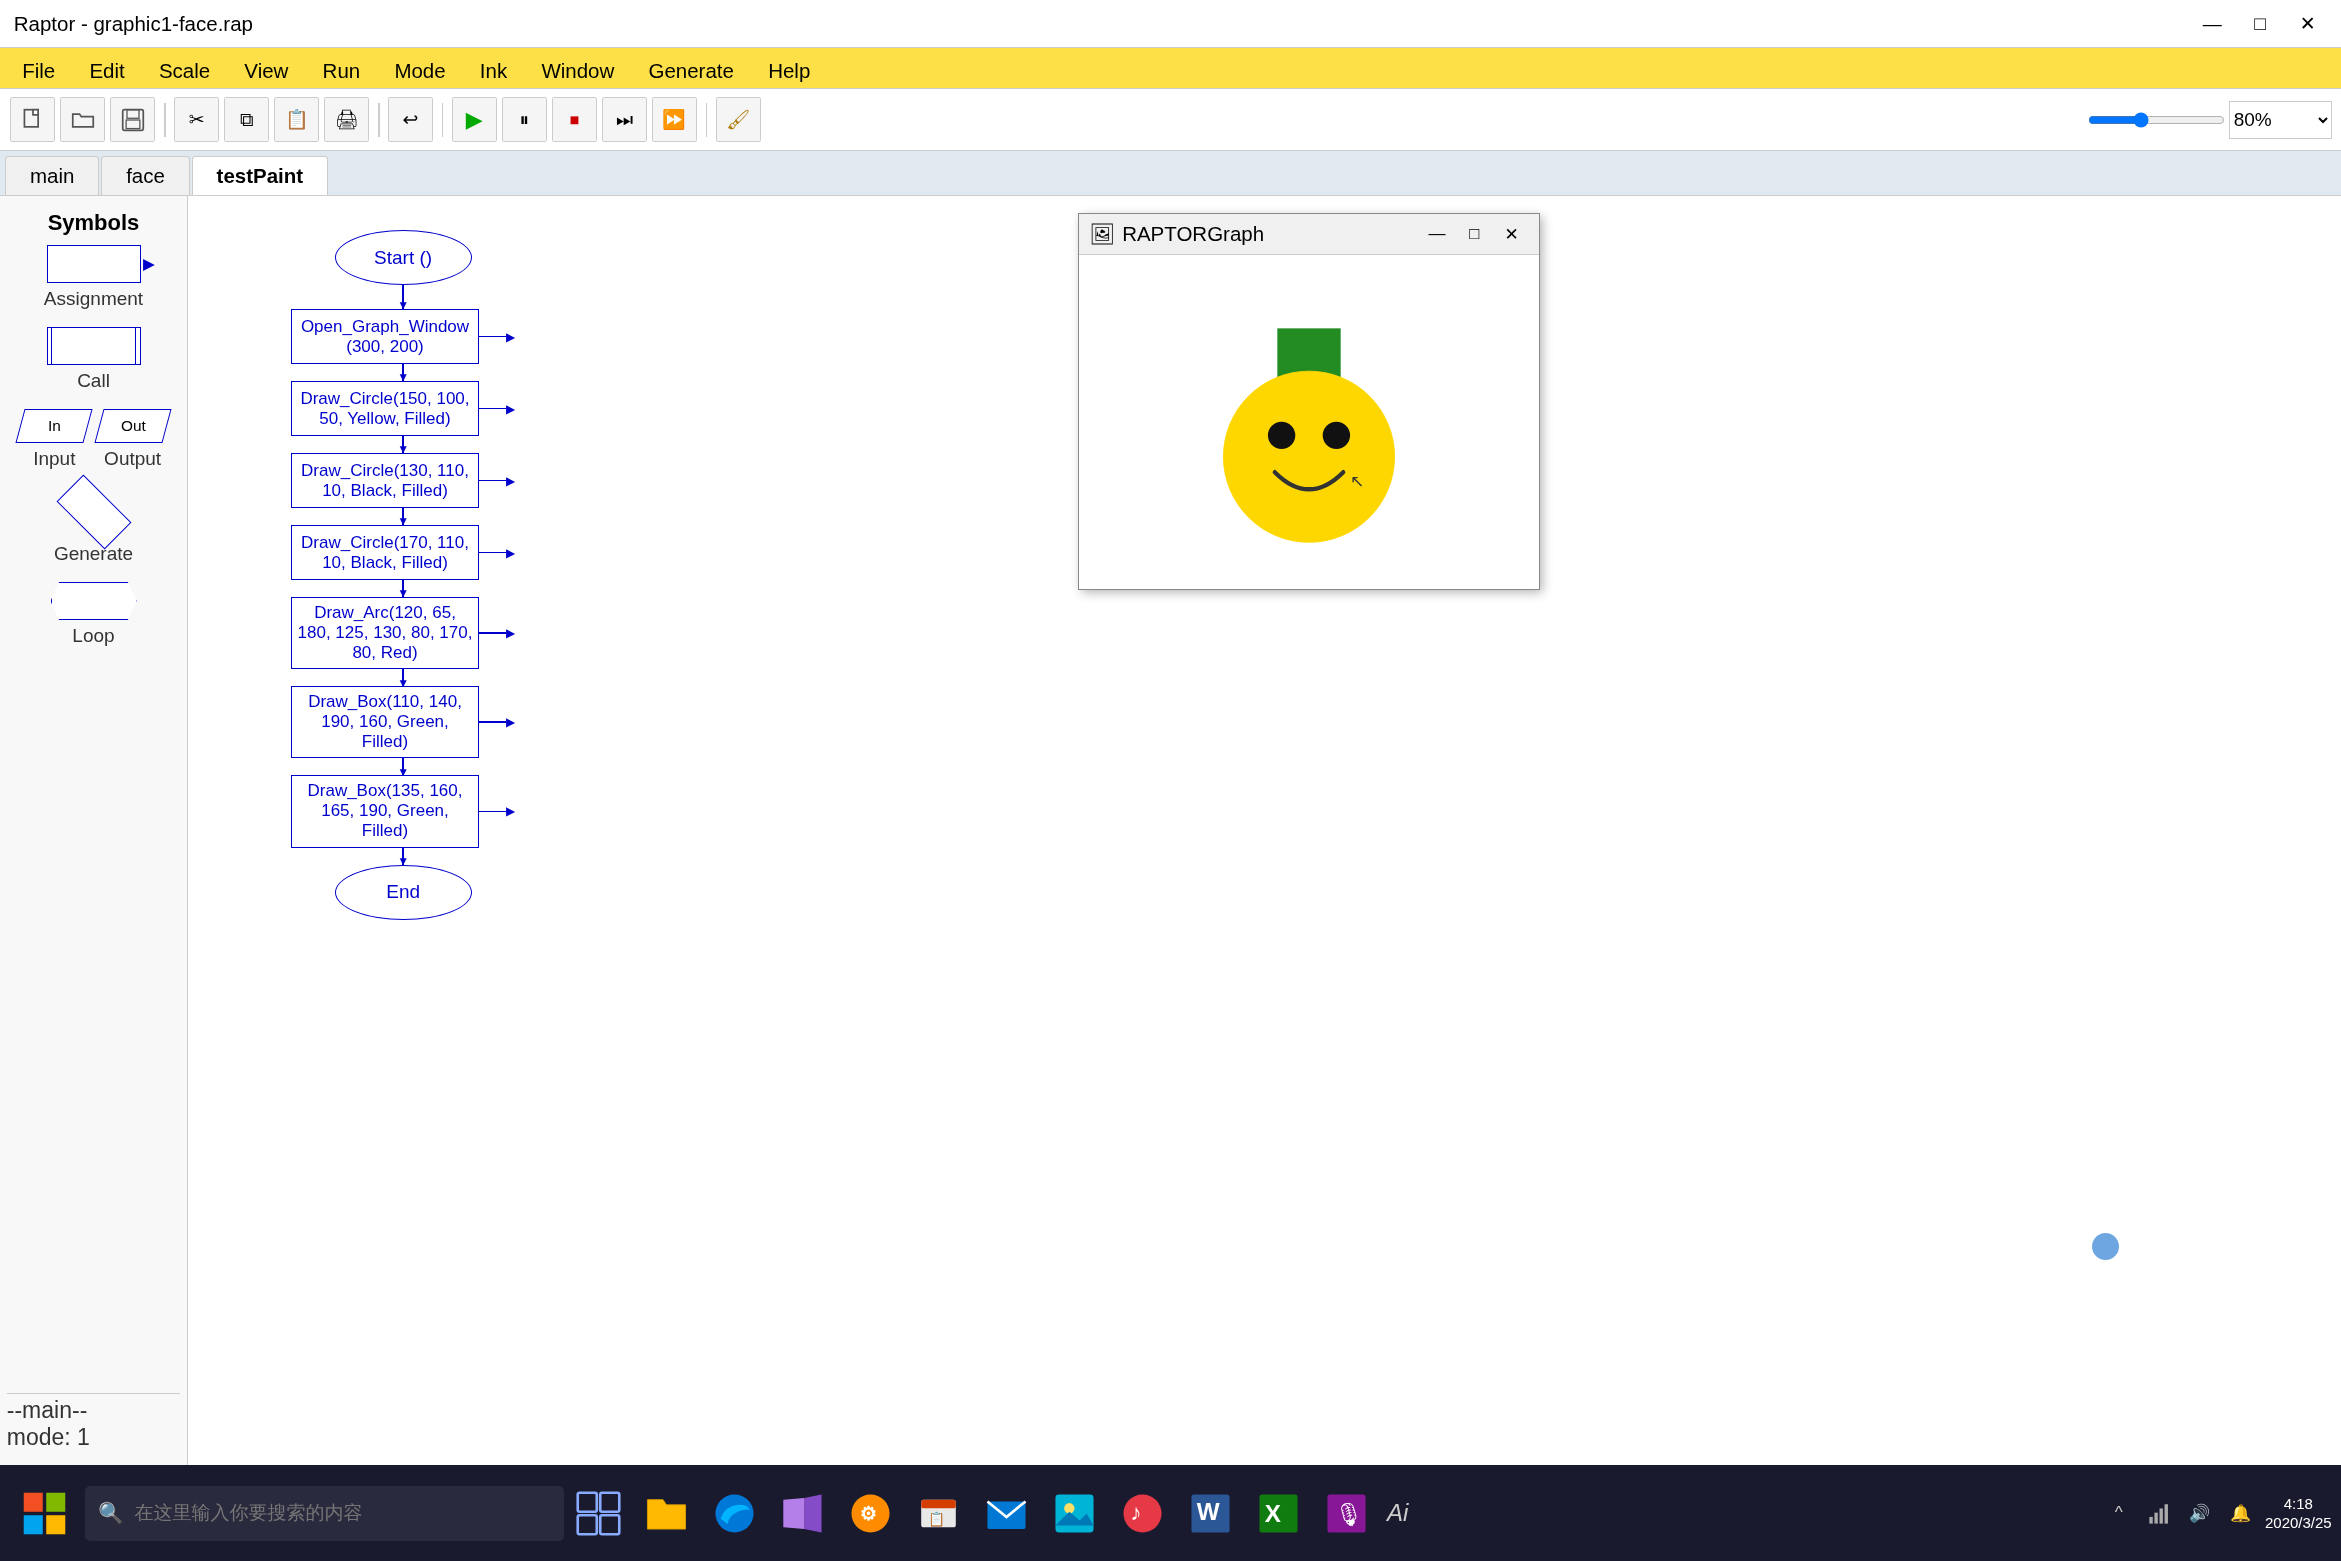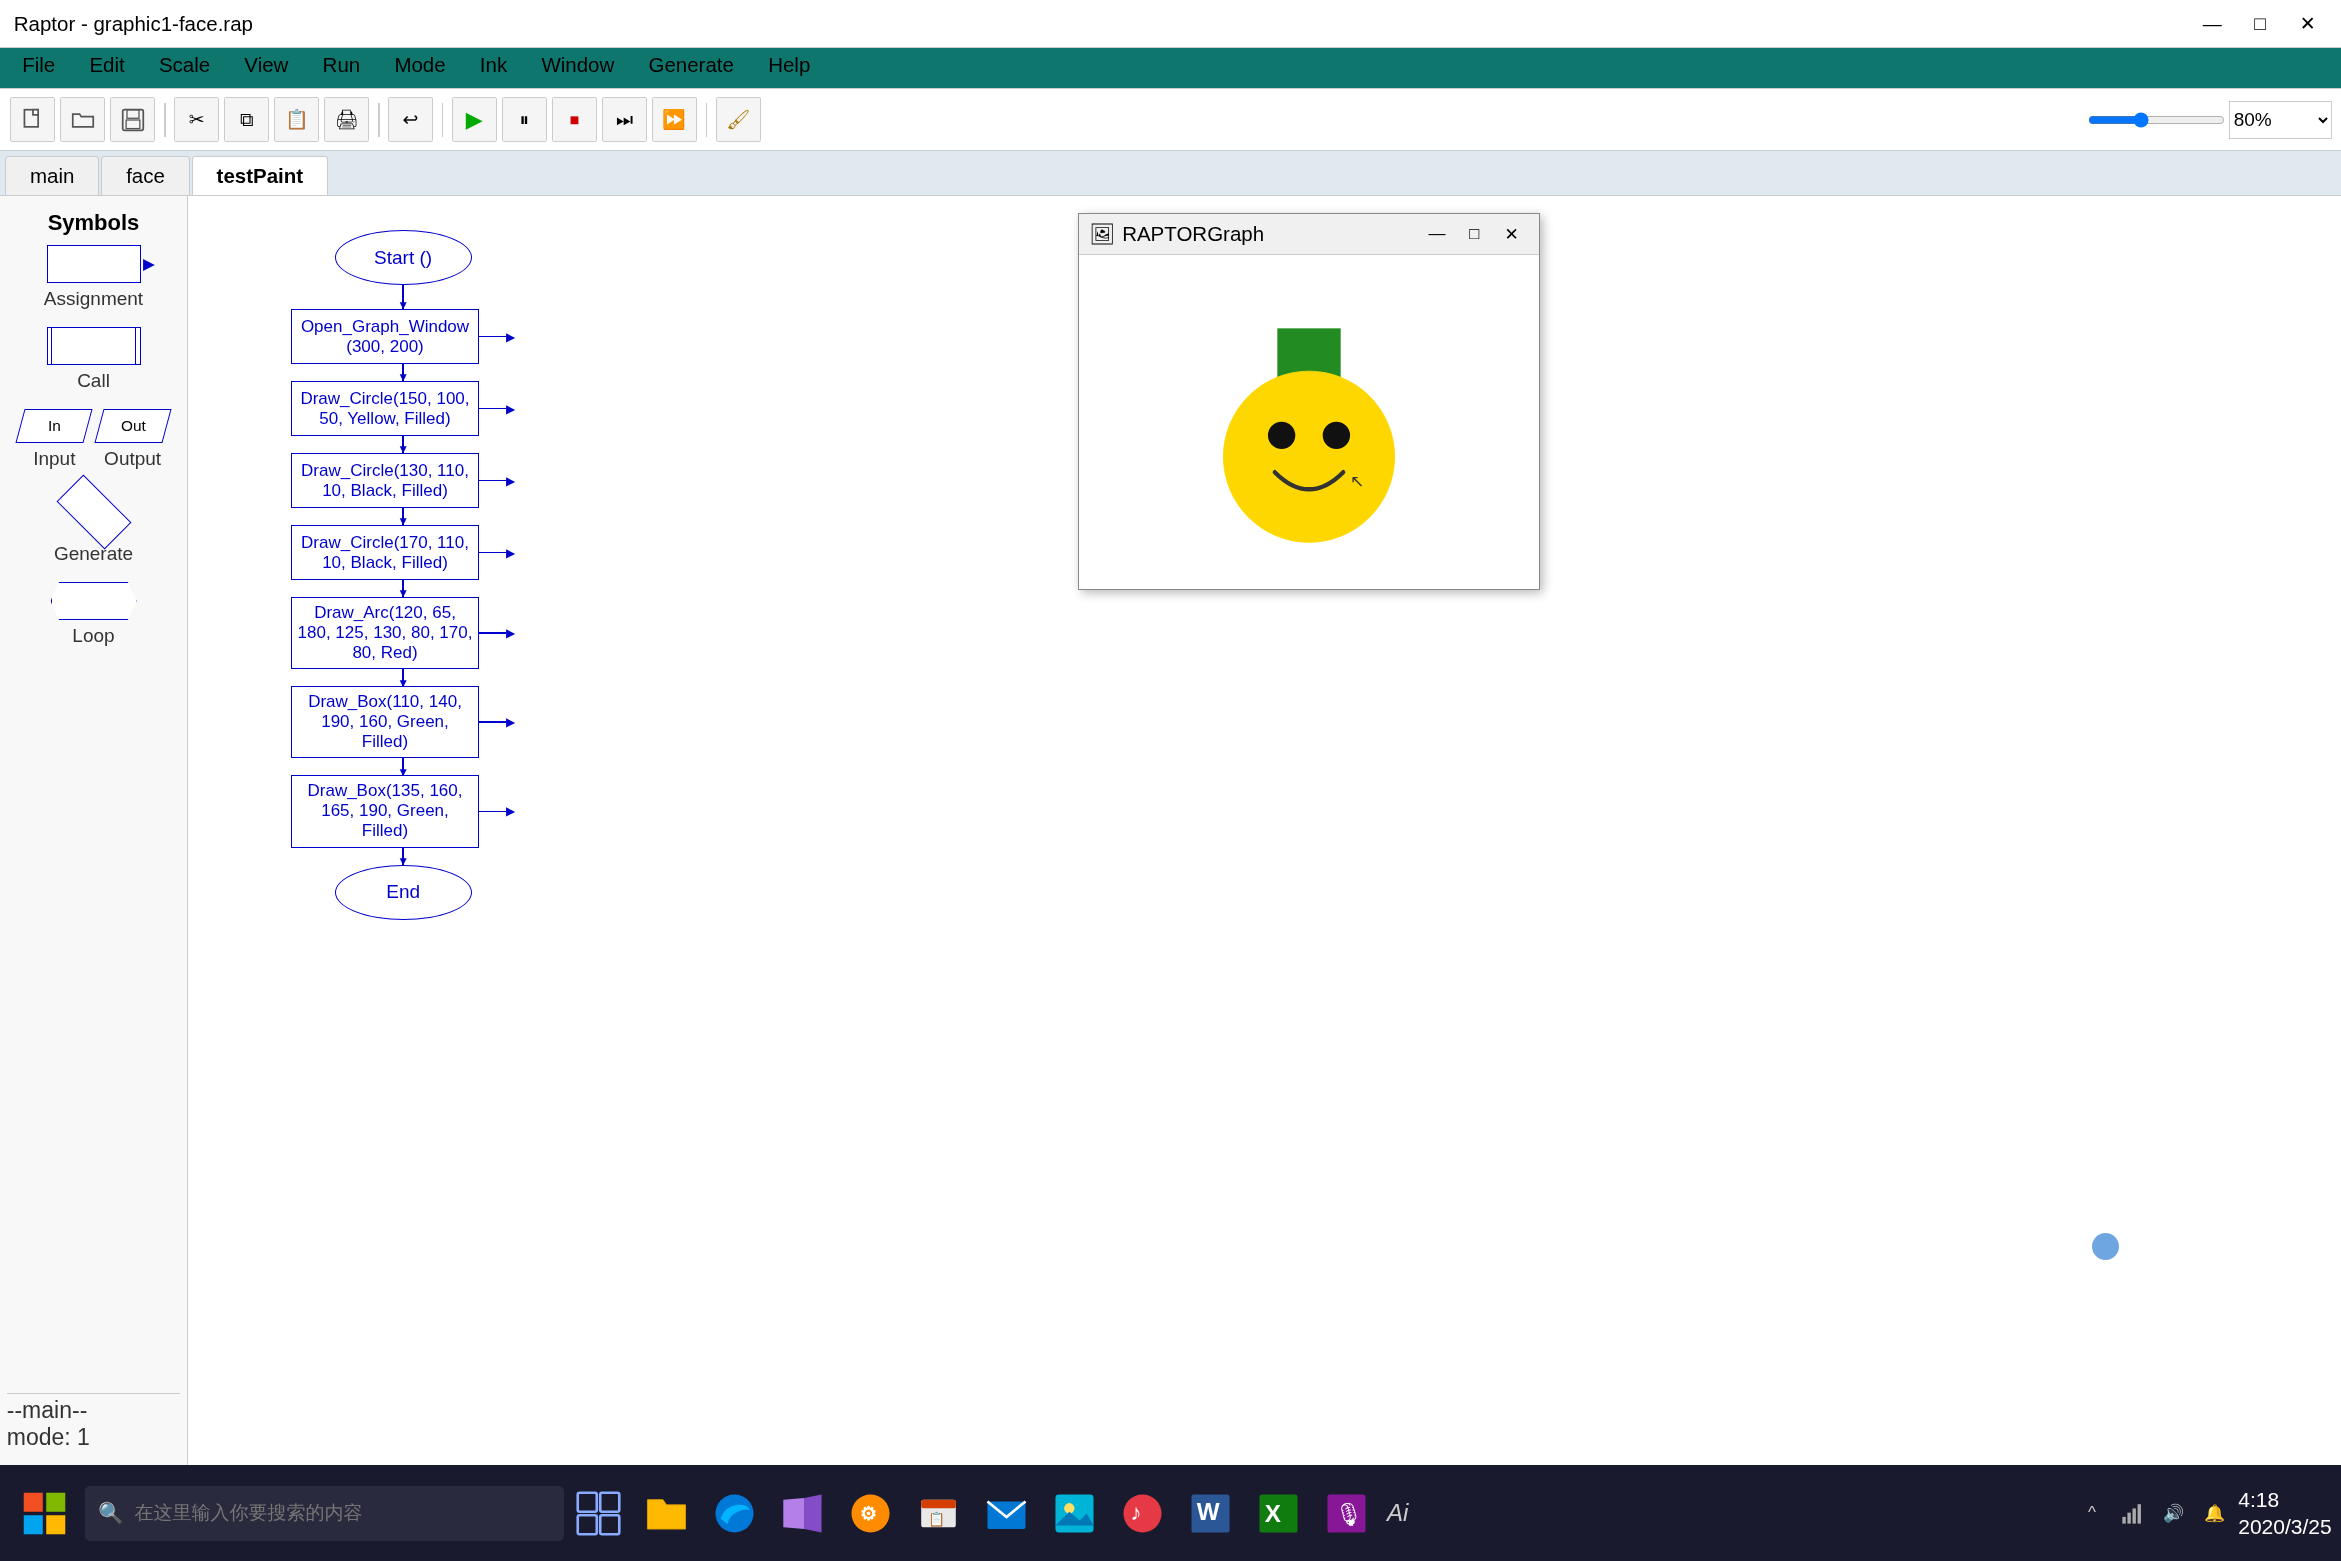--- a/index.html
+++ b/index.html
@@ -9,22 +9,22 @@
     #title-bar {
       width: 100%; height: 48px; background: #fff; border-bottom: 0.9px solid #ccc;
       display: flex; align-items: center; justify-content: space-between;
       padding: 0 13.7px;
     }
     #title-bar .win-controls { display: flex; gap: 6.8px; }
     #title-bar .win-btn { width: 41px; height: 31px; border: none; background: transparent; font-size: 19px; cursor: pointer; display: flex; align-items: center; justify-content: center; }
 
     
     #menu-bar {
-      width: 100%; height: 41px; background: #0f766e; border-bottom: 0.9px solid #ccc;
-      display: flex; align-items: flex-start; padding: 0 6.8px; gap: 3.4px;
+      width: 100%; height: 41px; background: #fde047; border-bottom: 0.9px solid #ccc;
+      display: flex; align-items: flex-end; padding: 0 6.8px; gap: 3.4px;
     }
     .menu-item { padding: 5.1px 15.4px; font-size: 20.5px; cursor: pointer; border-radius: 1.7px; }
 
     
     #toolbar {
       width: 100%; height: 62px; background: #fff; border-bottom: 0.9px solid #ccc;
       display: flex; align-items: center; padding: 0 10.3px; gap: 5.1px;
     }
     .tb-btn { width: 45px; height: 45px; border: 0.9px solid #ccc; background: #f5f5f5; cursor: pointer; display: flex; align-items: center; justify-content: center; font-size: 19px; border-radius: 1.7px; }
     .tb-separator { width: 1.7px; height: 34px; background: #ccc; margin: 0 3.4px; }
@@ -127,21 +127,21 @@
       padding: 0 10.3px;
       z-index: 999;
     }
     .taskbar-start { width: 68px; height: 62px; background: transparent; display: flex; align-items: center; justify-content: center; cursor: pointer; }
     .taskbar-start svg { width: 45px; height: 45px; }
     .taskbar-search { flex: 0 0 479px; height: 55px; background: #2a2a3e; border-radius: 5.1px; display: flex; align-items: center; padding: 0 13.7px; gap: 10.3px; margin-left: 6.8px; }
     .taskbar-search input { background: transparent; border: none; outline: none; color: #ccc; font-size: 19px; flex: 1; }
     .taskbar-app { width: 68px; height: 68px; display: flex; align-items: center; justify-content: center; cursor: pointer; border-radius: 3.4px; }
     .taskbar-app svg, .taskbar-app .app-icon { width: 45px; height: 45px; }
     .taskbar-sys { margin-left: auto; display: flex; align-items: center; gap: 6.8px; color: #ccc; font-size: 17px; }
-    .taskbar-clock { text-align: left; color: #fff; font-size: 21px; line-height: 1.3; }
+    .taskbar-clock { text-align: center; color: #fff; font-size: 15px; line-height: 1.3; }
     .taskbar-icons { display: flex; align-items: center; gap: 6.8px; }
     .taskbar-icon { width: 34px; height: 34px; display: flex; align-items: center; justify-content: center; cursor: pointer; color: #ccc; }
 
     
     .taskbar-ai { color: #ccc; font-size: 24px; font-style: italic; margin: 0 6.8px; }
   </style>
 </head>
 <body>
 
 <div id="title-bar">

